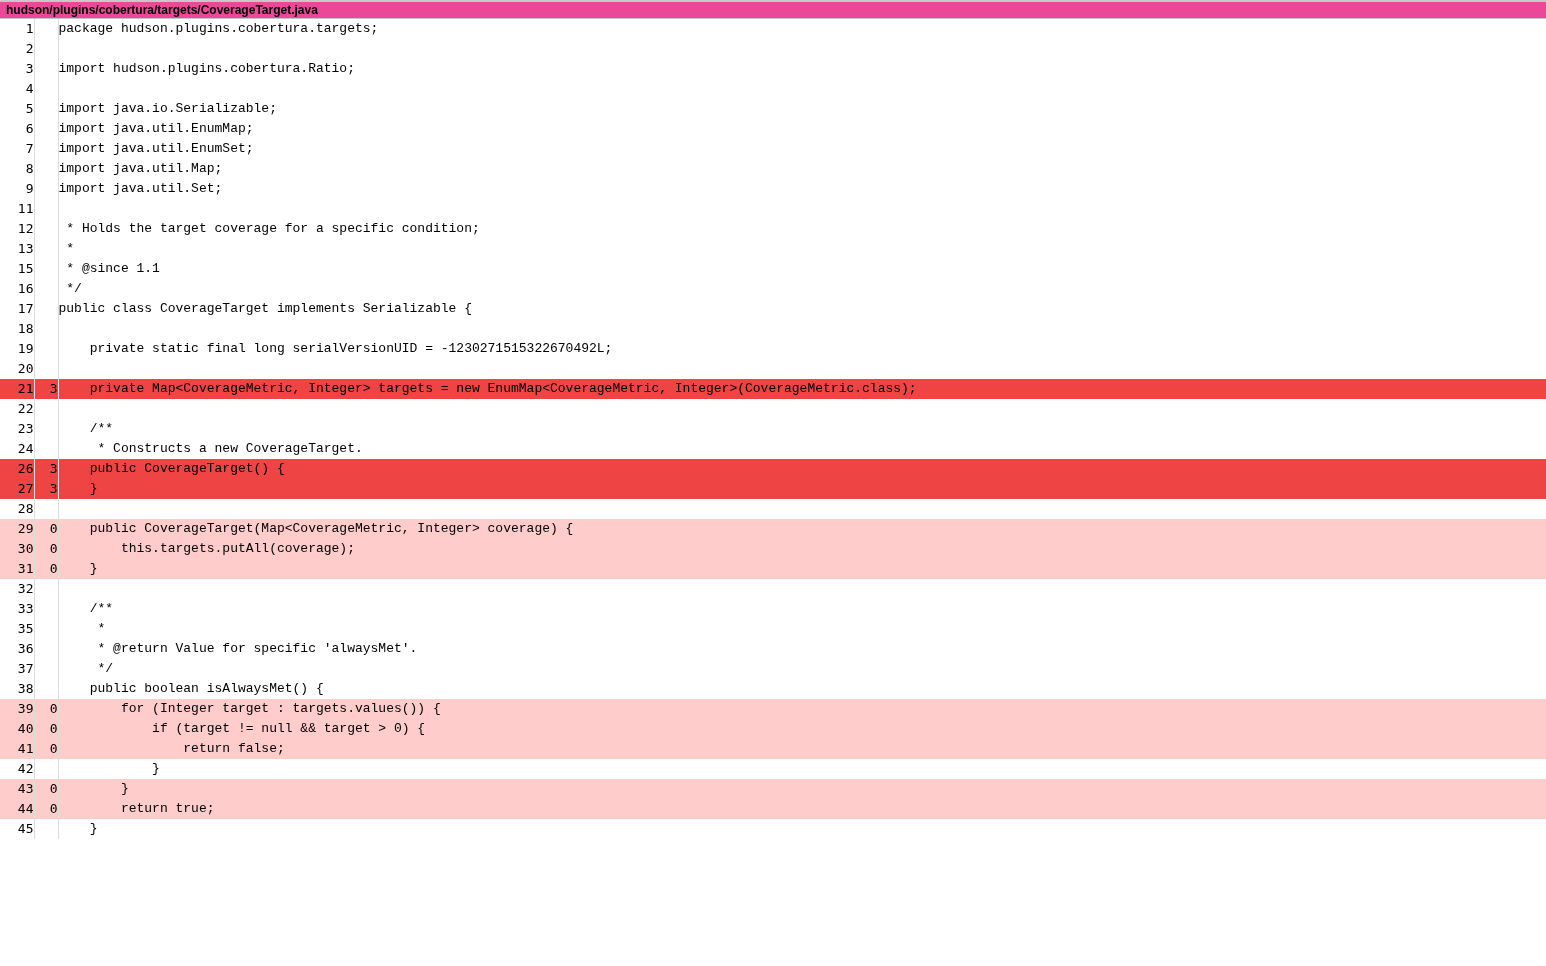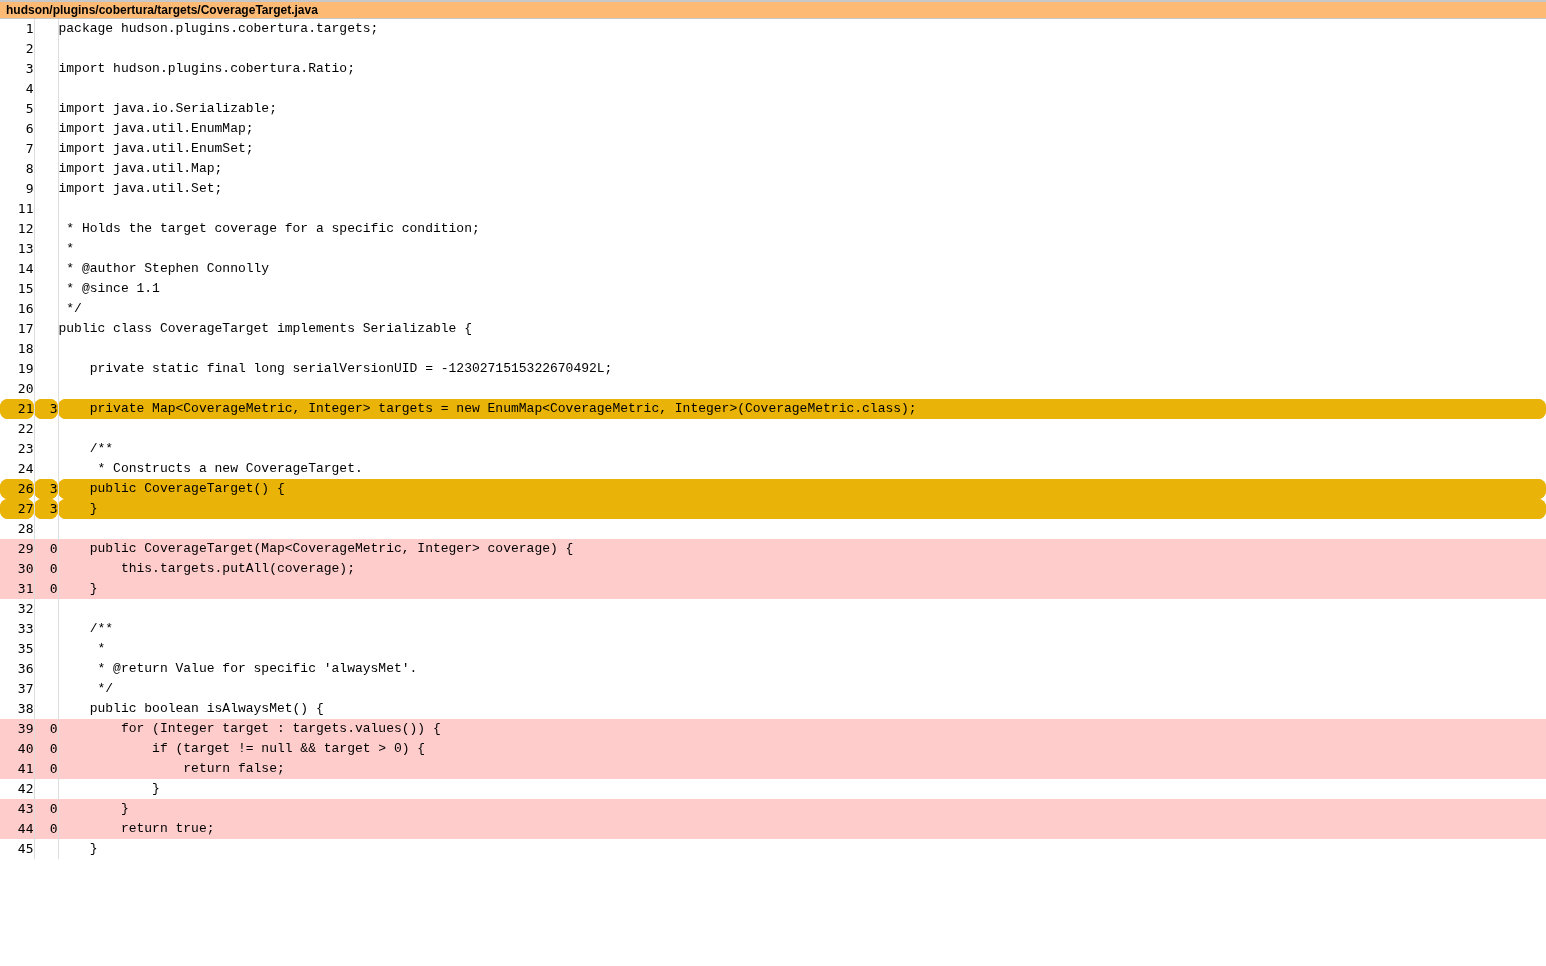--- a/index.html
+++ b/index.html
@@ -13,21 +13,21 @@
       background: #ffffff;
       overflow: hidden;
     }
     .container {
       width: 100%;
       height: 966px;
       display: flex;
       flex-direction: column;
     }
     .header {
-      background: #fdba74;
+      background: #ec4899;
       border-top: 2px solid #c8c8c8;
       border-bottom: 1px solid #c8c8c8;
       padding: 1px 6px;
       font-weight: bold;
       font-size: 12px;
     }
     .code-area {
       flex: 1;
       overflow-y: scroll;
       overflow-x: hidden;
@@ -62,22 +62,21 @@
       font-family: monospace;
       color: #000;
       user-select: none;
     }
     .code-content {
       padding-left: 4px;
       white-space: pre;
       font-family: Liberation Mono, monospace;
     }
     .covered {
-      background: #eab308;
-      border-radius: 8px;
+      background: #ef4444;
     }
     .uncovered {
       background: #ffcccc;
       padding-left: 26px;
     }
     .normal {
       background: #ffffff;
     }
     ::-webkit-scrollbar {
       width: 17px;
@@ -158,25 +157,20 @@
             <td class="line-num normal">12</td>
             <td class="hit-count normal"></td>
             <td class="code-content normal"> * Holds the target coverage for a specific condition;</td>
           </tr>
           <tr class="normal">
             <td class="line-num normal">13</td>
             <td class="hit-count normal"></td>
             <td class="code-content normal"> *</td>
           </tr>
           <tr class="normal">
-            <td class="line-num normal">14</td>
-            <td class="hit-count normal"></td>
-            <td class="code-content normal"> * @author Stephen Connolly</td>
-          </tr>
-          <tr class="normal">
             <td class="line-num normal">15</td>
             <td class="hit-count normal"></td>
             <td class="code-content normal"> * @since 1.1</td>
           </tr>
           <tr class="normal">
             <td class="line-num normal">16</td>
             <td class="hit-count normal"></td>
             <td class="code-content normal"> */</td>
           </tr>
           <tr class="normal">

